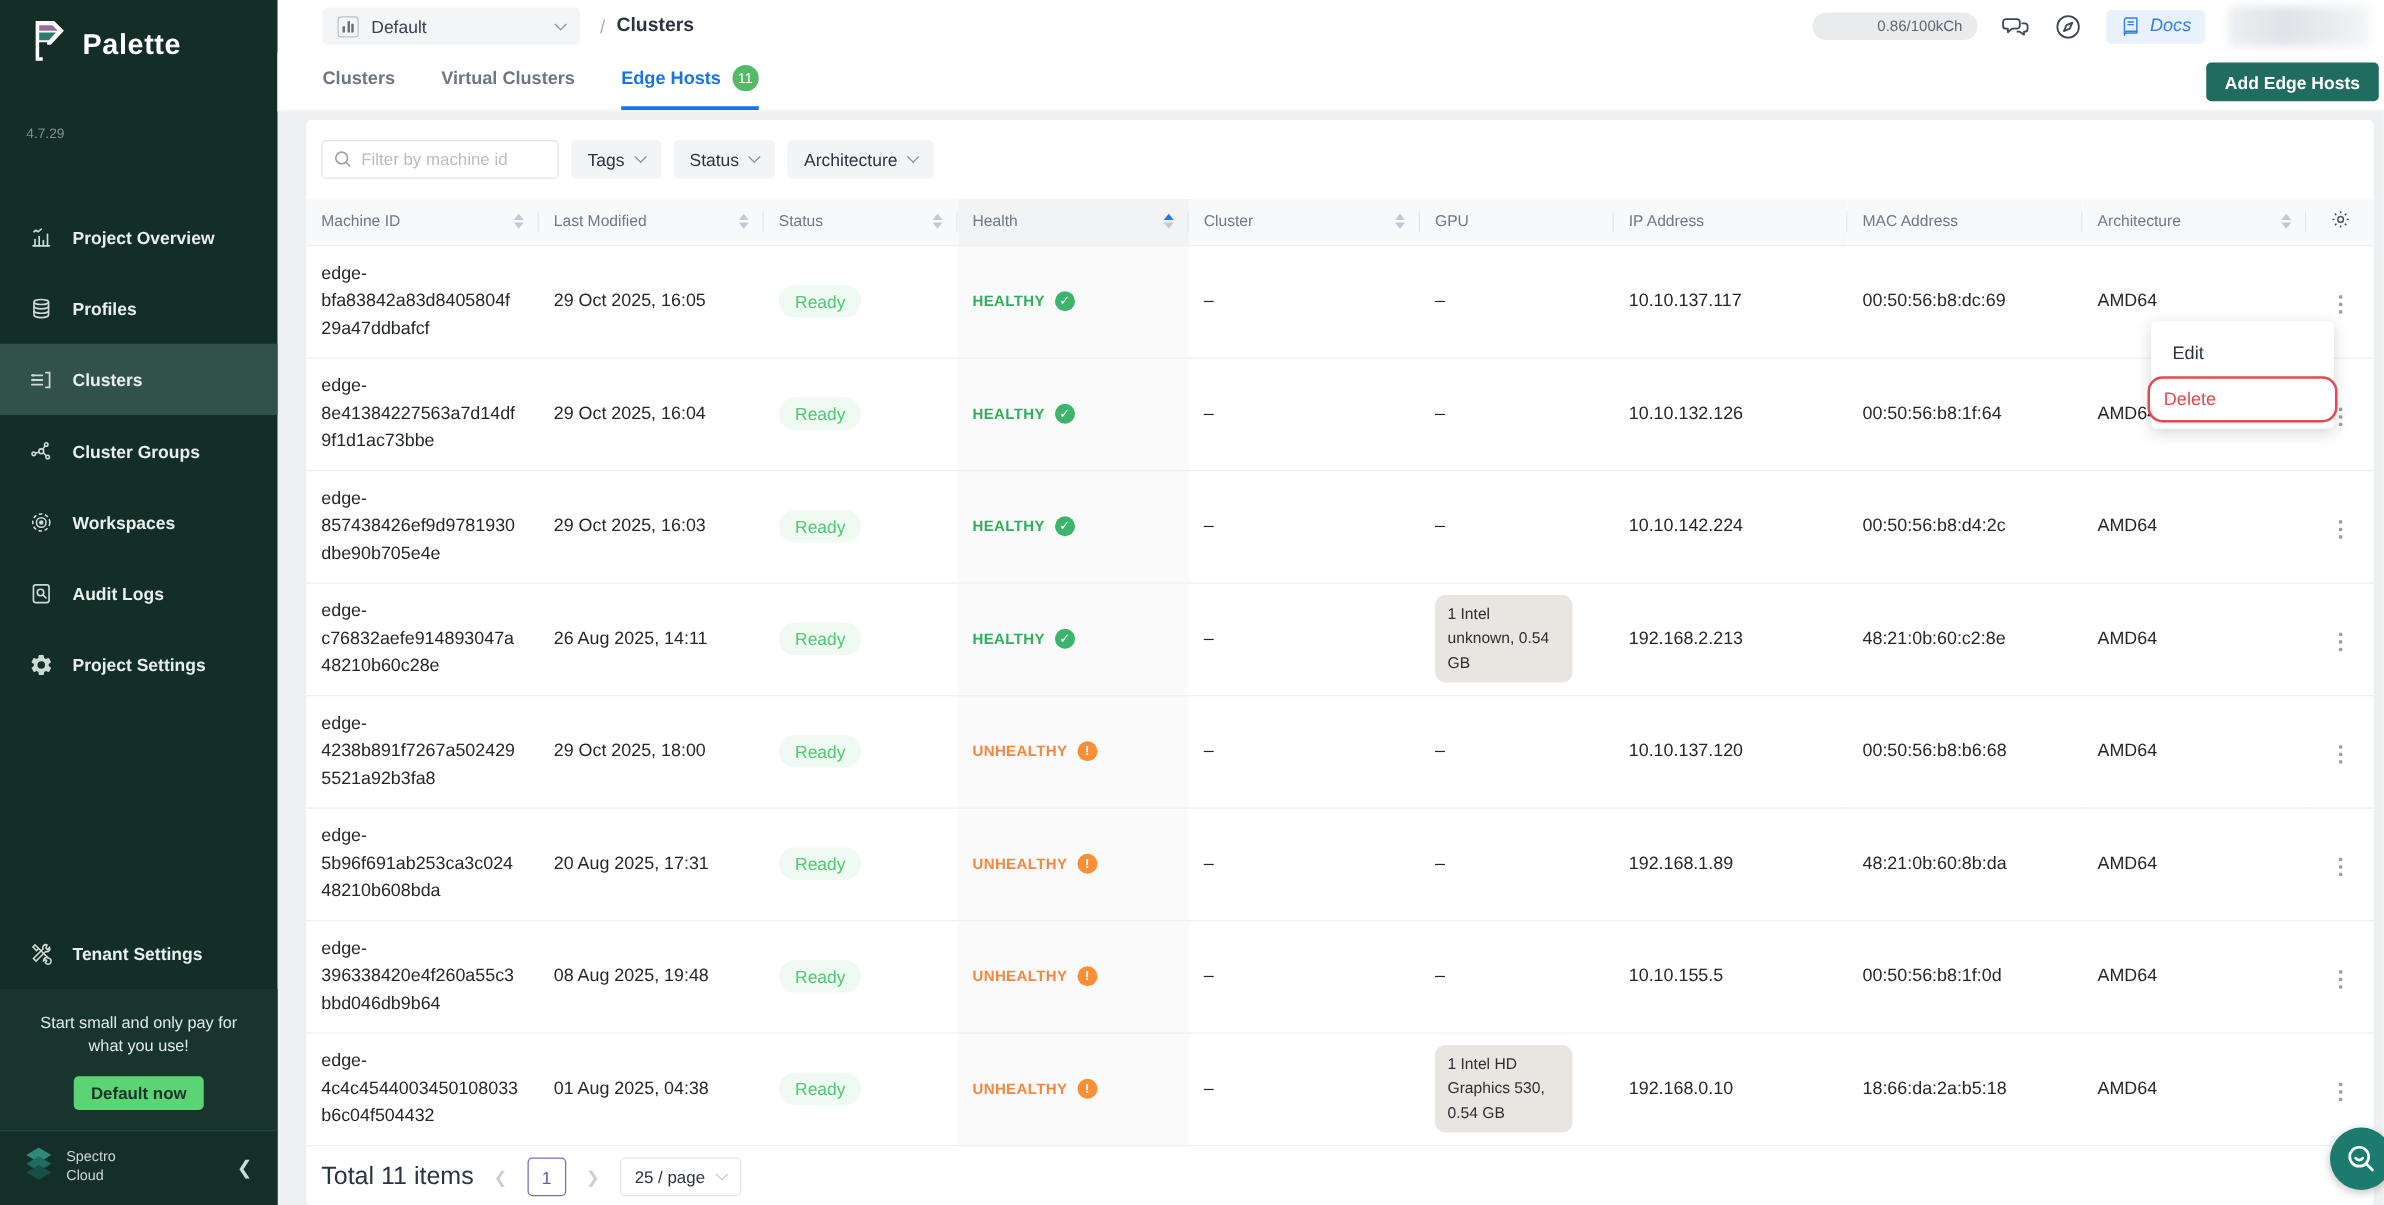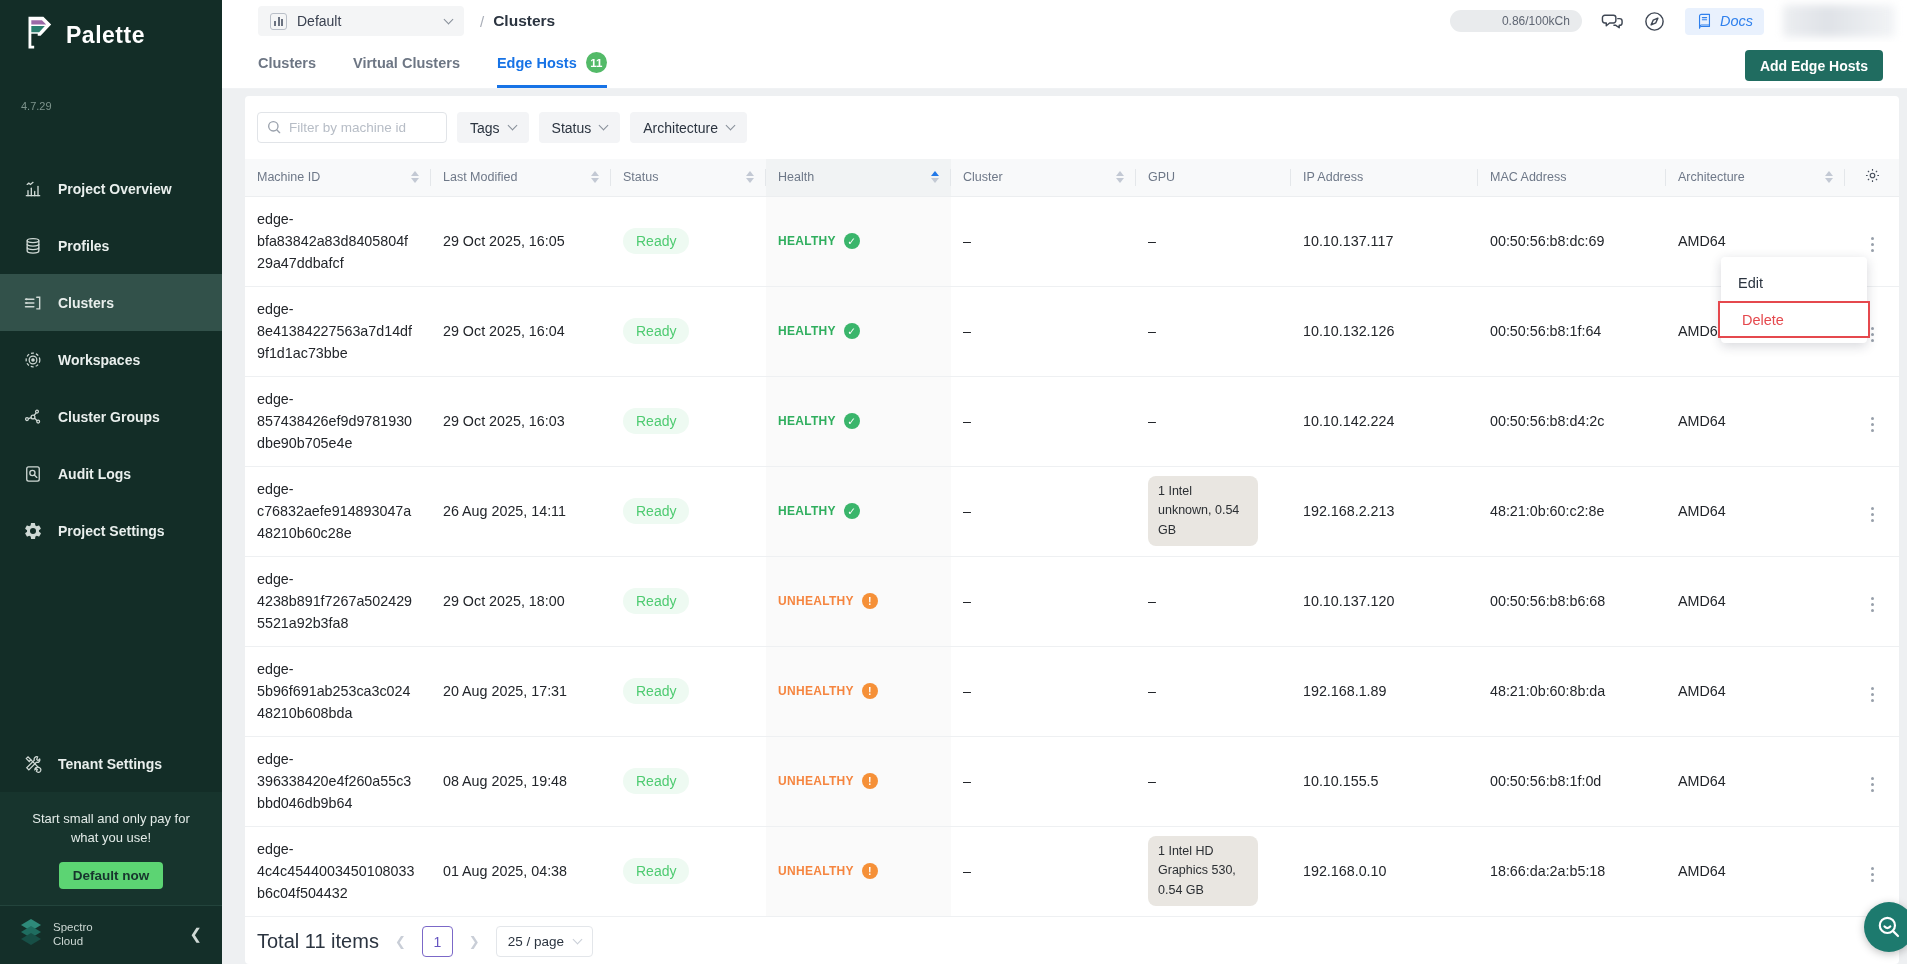--- a/index.html
+++ b/index.html
@@ -42,22 +42,22 @@
   .top-ico svg { width:100%; height:100%; }
   .docs-chip { display:flex; align-items:center; gap:7px; background:#e9f1fd; border-radius:4px; padding:5px 11px; cursor:pointer; }
   .docs-chip span { color:#2f80ed; font-size:14.5px; font-weight:500;font-style:italic; }
   .docs-ico { width:17px; height:17px; color:#2f80ed; display:inline-flex; }
   .docs-ico svg { width:100%; height:100%; }
   .user-blur { width:112px; height:32px; border-radius:4px; background:linear-gradient(90deg,#eceef1,#dfe2e7 40%,#f2f4f6); filter:blur(4px); cursor:pointer; }
 
   .tabrow { height:47px; display:flex; align-items:stretch; padding-left:36px; position:relative; background:#fff; border-bottom:1px solid #f0f2f4; }
   .tab { display:flex; align-items:center; gap:9px; margin-right:37px; font-size:14.5px; font-weight:600; color:#6d7684; cursor:pointer; border-bottom:3px solid transparent; padding-bottom:2px; }
   .tab.active { color:#1773e6; border-bottom-color:#1773e6; }
-  .tab-badge { width:21px; height:21px; border-radius:50%; background:#53ba68; color:#fff; font-size:11.5px; font-weight:bold; display:inline-flex; align-items:center; justify-content:center; }
-  .add-btn { position:absolute; right:24px; top:8px; height:31px; background:#206c60; color:#fff; border:none; border-radius:4px; font-size:14px; font-weight:600; padding:0 15px; cursor:pointer; font-family:inherit; }
+  .tab-badge { width:21px; height:21px; border-radius:50%; background:#53ba68; color:#fff; font-size:11.5px; font-weight:normal; display:inline-flex; align-items:center; justify-content:center; }
+  .add-btn { position:absolute; right:4px; top:8px; height:31px; background:#206c60; color:#fff; border:none; border-radius:4px; font-size:14px; font-weight:600; padding:0 15px; cursor:pointer; font-family:inherit; }
 
   .content { flex:1; background:#eef0f2; padding:7px 8px 0 23px; min-height:0; }
   .card { background:#fff; border-radius:4px; height:100%; display:flex; flex-direction:column; }
 
   .filterbar { display:flex; align-items:center; gap:10px; padding:16px 12px; }
   .search-box { position:relative; width:190px; }
   .search-box input { width:100%; height:31px; border:1px solid #e1e4e8; border-radius:4px; padding:0 8px 0 31px; font-size:13.5px; color:#23262b; font-family:inherit; outline:none; }
   .search-box input::placeholder { color:#b7bdc6; }
   .search-ico { position:absolute; left:9px; top:7px; width:16px; height:16px; color:#9aa1ac; }
   .search-ico svg { width:100%; height:100%; }
@@ -98,21 +98,21 @@
   .pg-total { font-size:20px; color:#2b3440; }
   .pg-arrow { color:#c9ced7; font-size:13px; cursor:default; padding:0 2px; }
   .pg-num { width:31px; height:31px; border:1px solid #7b68c8; border-radius:4px; color:#6554c0; font-size:14px; display:flex; align-items:center; justify-content:center; cursor:pointer; }
   .pg-size { height:31px; border:1px solid #e3e6ea; border-radius:4px; display:flex; align-items:center; gap:10px; padding:0 11px; font-size:13.5px; color:#2b3440; cursor:pointer; }
   .pg-size .chev { border-color:#c9ced7; }
 
   
   .ctx-menu { position:absolute; left:1721px; top:257px; width:146px; background:#fff; border-radius:4px; box-shadow:0 3px 12px rgba(25,35,55,.18); padding:7px 0 5px; z-index:50; }
   .ctx-item { height:37px; display:flex; align-items:center; padding:0 17px; font-size:14.5px; color:#2b3440; cursor:pointer; background:#fff; }
   .ctx-item.danger { color:#e5484d; }
-  .ctx-item.highlighted { border:2px solid #e5484d; border-radius:0; margin:0 -3px; padding:0 22px; }
+  .ctx-item.highlighted { border:2px solid #e5484d; border-radius:12px; margin:0 -3px; padding:0 11px; }
 
   
   .chat-launcher { position:absolute; right:-7px; bottom:12px; width:50px; height:50px; border-radius:50%; background:#1d7a6e; box-shadow:0 2px 8px rgba(0,0,0,.25); display:flex; align-items:center; justify-content:center; cursor:pointer; z-index:60; }
   .chat-launcher svg { width:26px; height:26px; color:#fff; }
 </style>
 </head>
 <body>
 
 <div class="app">
 
@@ -163,38 +163,38 @@
               <path d="M16.5 5H20v14h-3.5"></path>
               <circle cx="4.3" cy="7.5" r=".4" fill="currentColor"></circle>
               <circle cx="4.3" cy="12" r=".4" fill="currentColor"></circle>
             </svg>
           </span>
        <span>Clusters</span>
      </div>
         <div class="nav-item">
        <span class="nav-ico">
             <svg viewBox="0 0 24 24" fill="none" stroke="currentColor" stroke-width="1.5">
-              <circle cx="12" cy="12" r="8.2" stroke-dasharray="3.5 2.5"></circle>
-              <circle cx="12" cy="12" r="4.6"></circle>
-              <circle cx="12" cy="12" r="1.4" fill="currentColor"></circle>
-            </svg>
-          </span>
-       <span>Workspaces</span>
-     </div>
-        <div class="nav-item">
-       <span class="nav-ico">
-            <svg viewBox="0 0 24 24" fill="none" stroke="currentColor" stroke-width="1.5">
               <circle cx="12" cy="12" r="2.3"></circle>
               <circle cx="4.8" cy="14.5" r="1.7"></circle>
               <circle cx="16.8" cy="5.5" r="1.7"></circle>
               <circle cx="18.2" cy="17.5" r="1.7"></circle>
               <path d="M9.9 12.8 6.5 14M13.2 10.2l2.6-3.2M13.9 13.3l3 3.2"></path>
             </svg>
           </span>
        <span>Cluster Groups</span>
+     </div>
+        <div class="nav-item">
+       <span class="nav-ico">
+            <svg viewBox="0 0 24 24" fill="none" stroke="currentColor" stroke-width="1.5">
+              <circle cx="12" cy="12" r="8.2" stroke-dasharray="3.5 2.5"></circle>
+              <circle cx="12" cy="12" r="4.6"></circle>
+              <circle cx="12" cy="12" r="1.4" fill="currentColor"></circle>
+            </svg>
+          </span>
+       <span>Workspaces</span>
      </div>
         <div class="nav-item">
        <span class="nav-ico">
             <svg viewBox="0 0 24 24" fill="none" stroke="currentColor" stroke-width="1.6" stroke-linecap="round">
               <rect x="4.5" y="3.5" width="15" height="17" rx="2.2"></rect>
               <circle cx="11.3" cy="10.8" r="3.1"></circle>
               <path d="m13.6 13.1 3 3"></path>
             </svg>
           </span>
        <span>Audit Logs</span>

